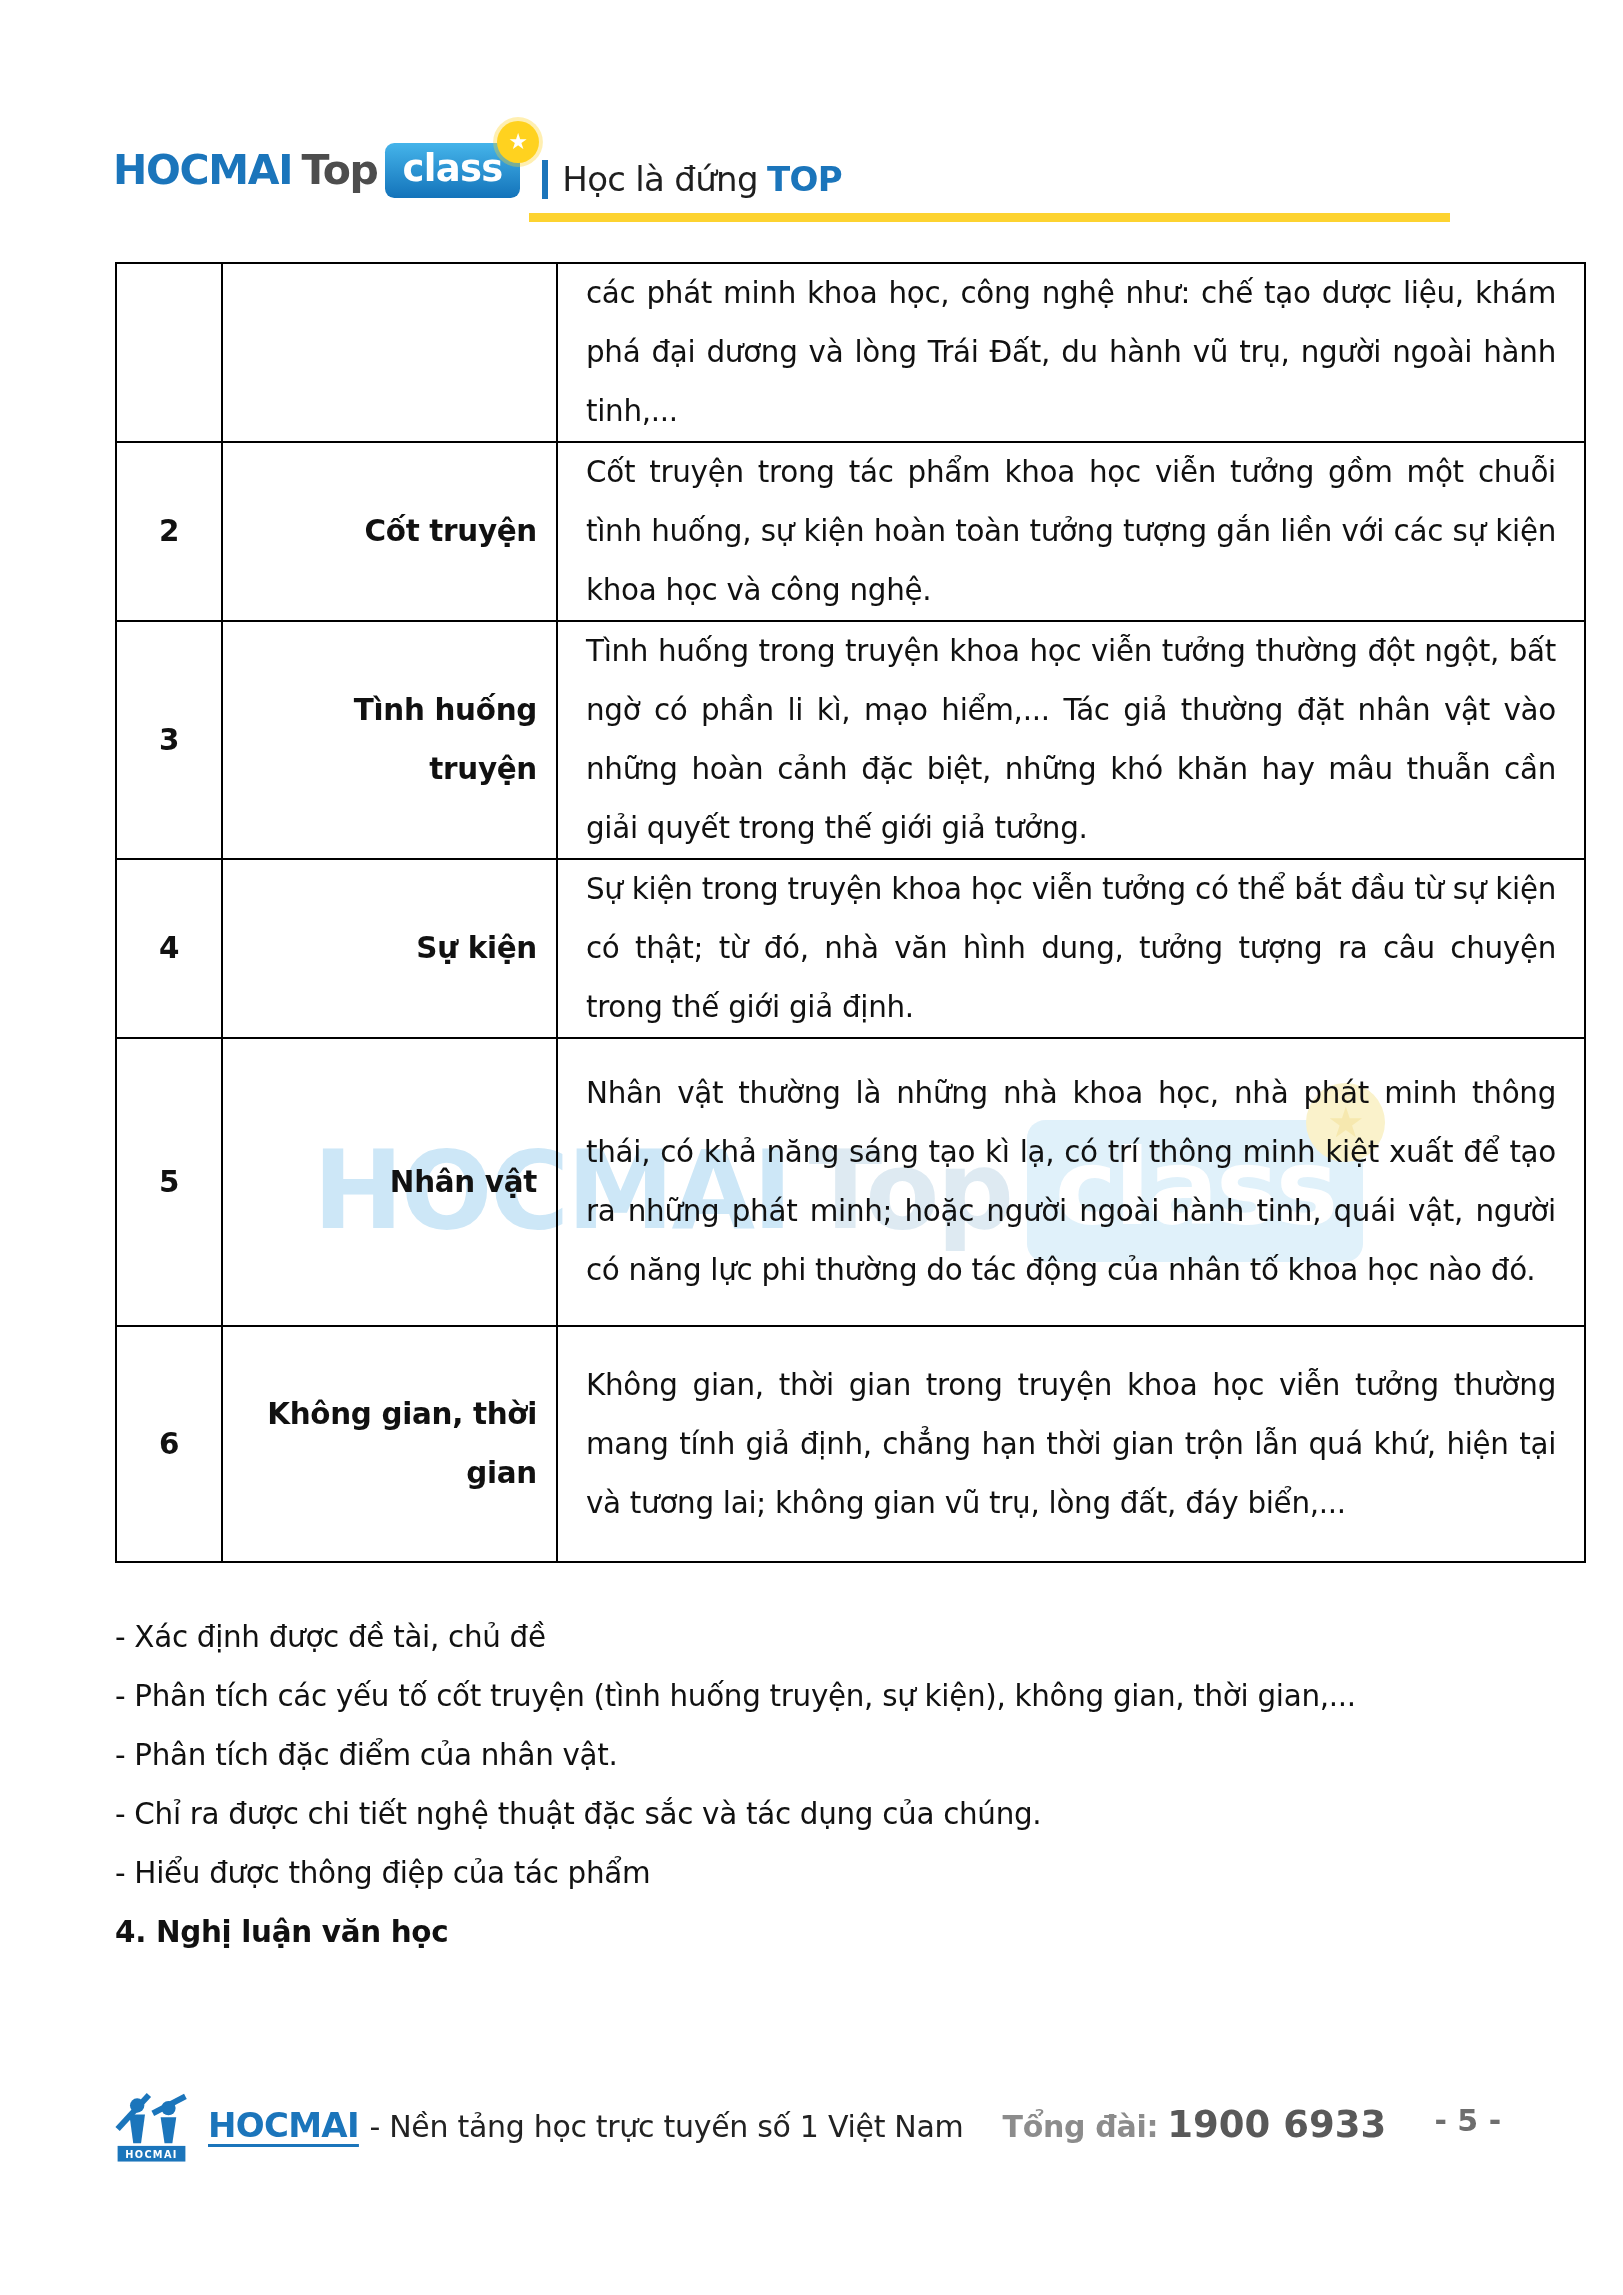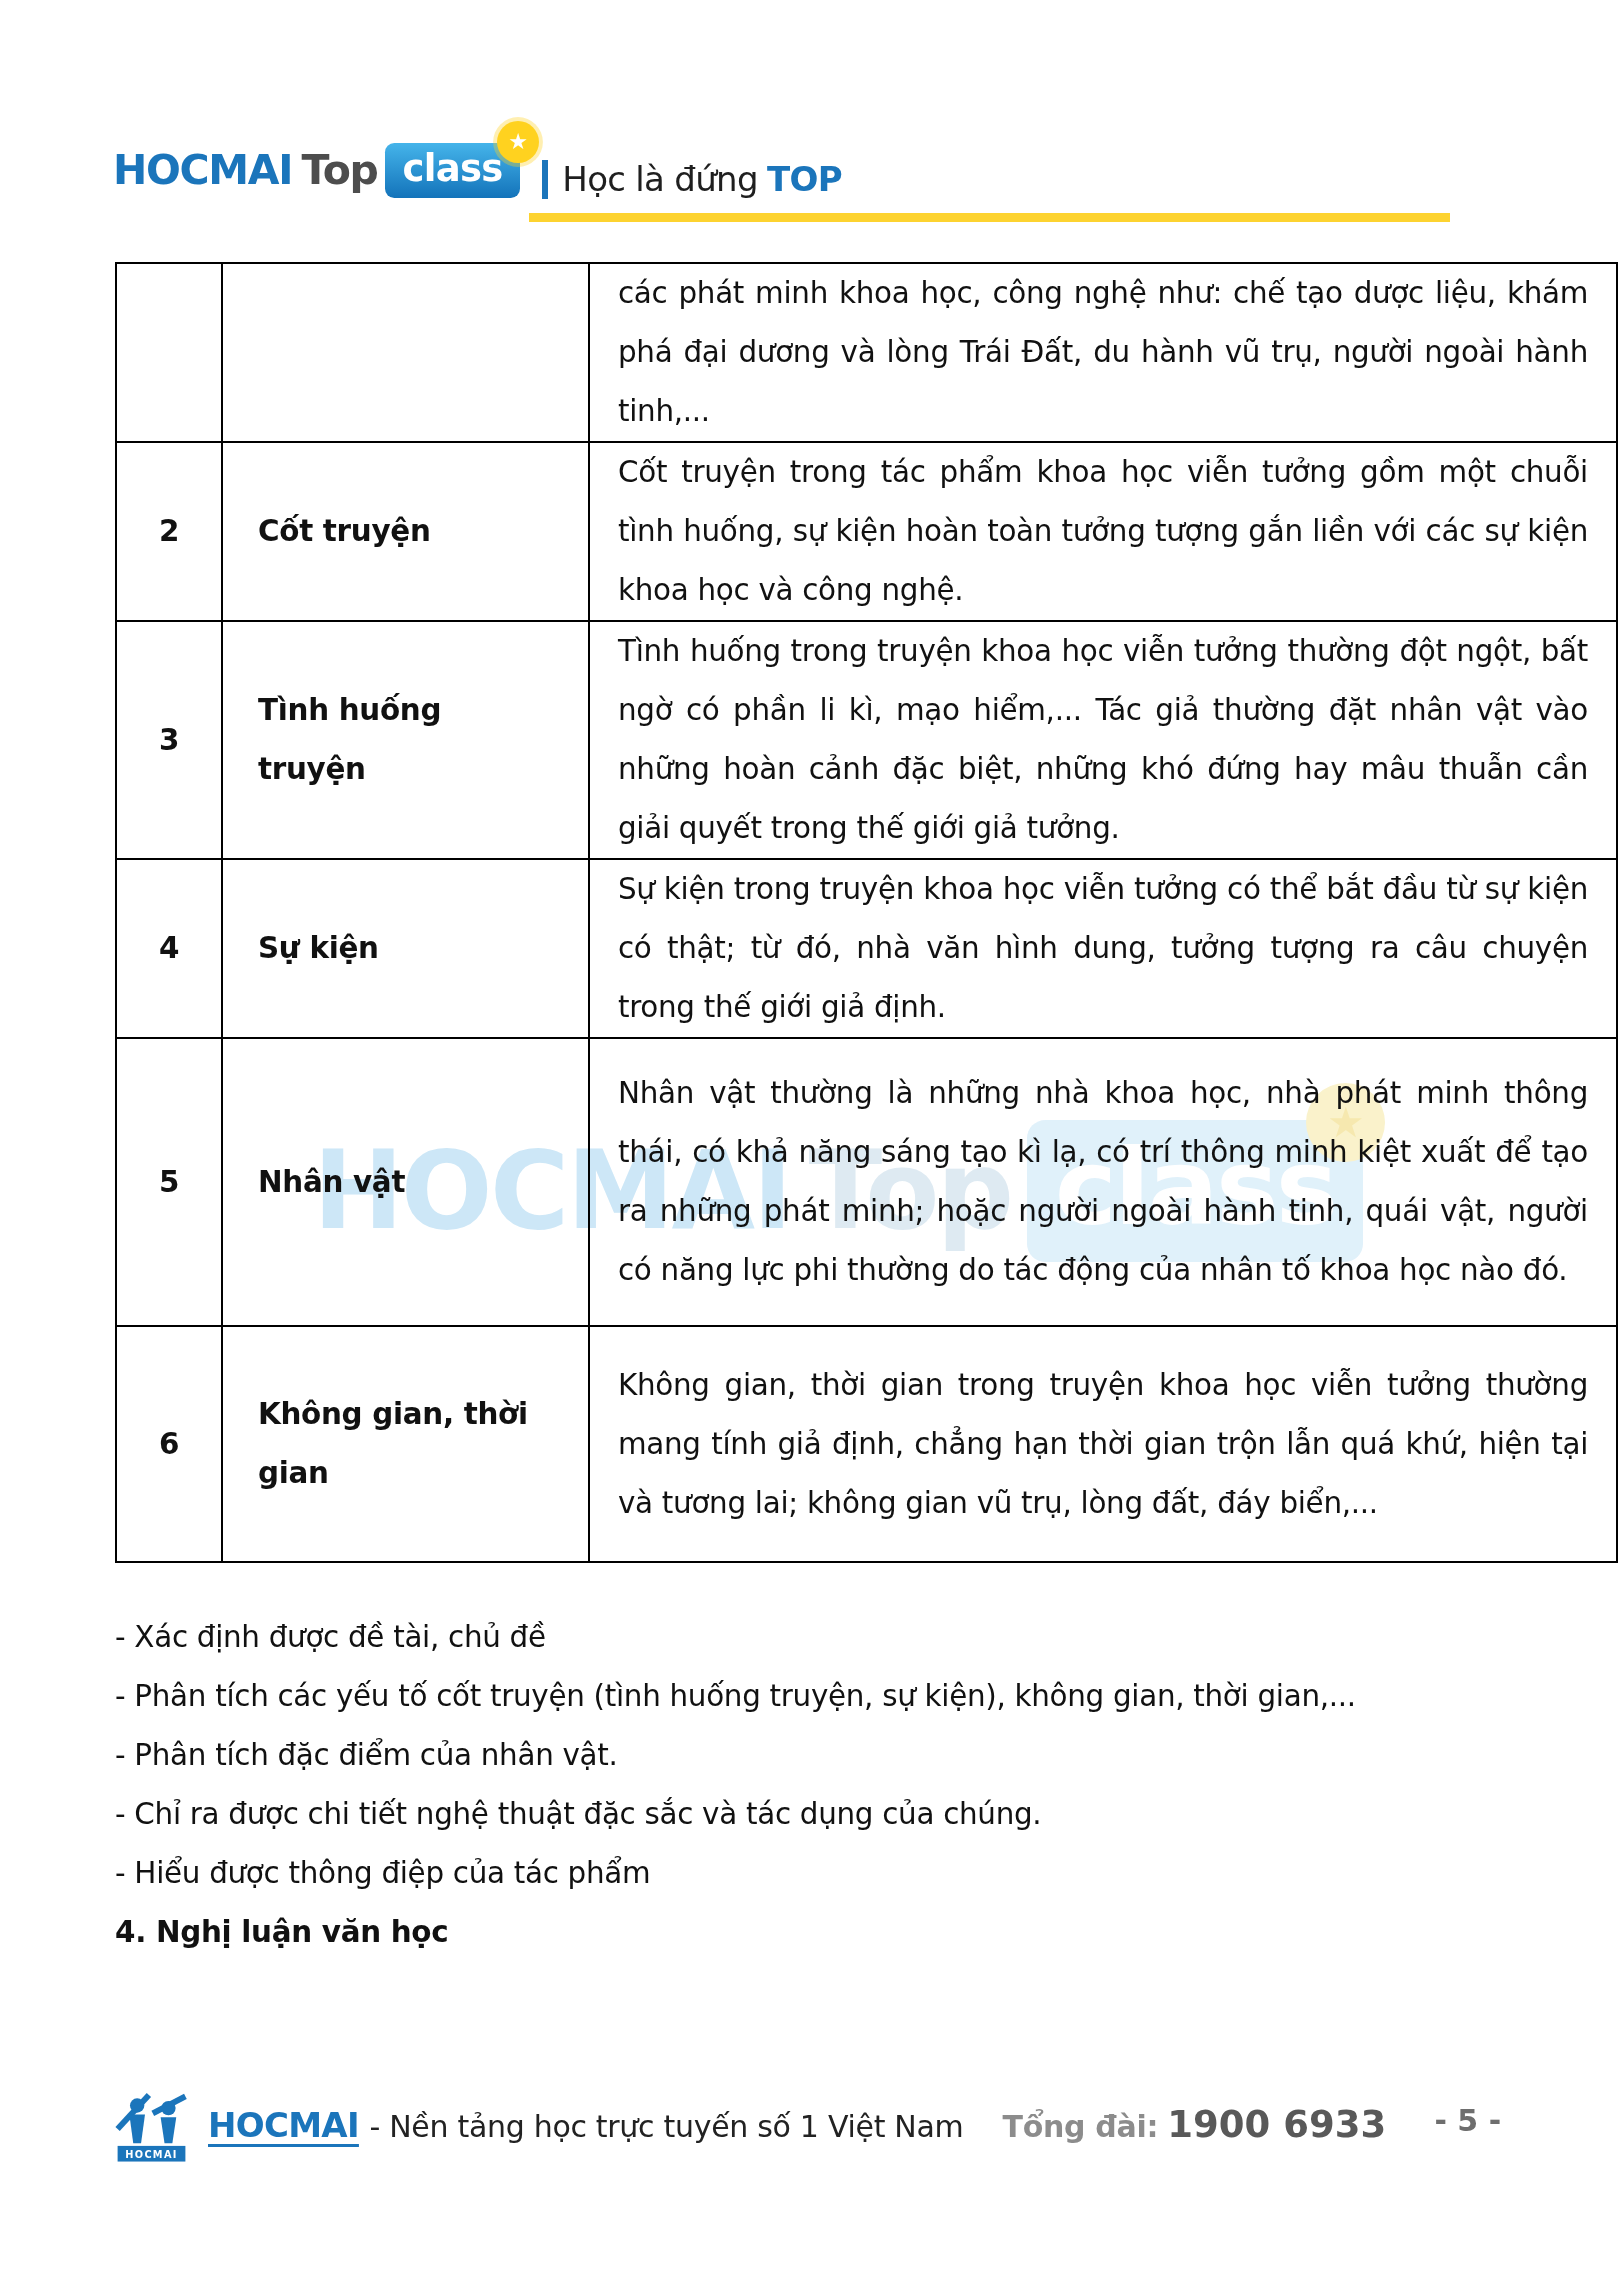--- a/index.html
+++ b/index.html
@@ -30,21 +30,21 @@
   .wm-classbox{position:relative;margin-left:15.7px;background:#d6ecf9;border-radius:18.3px;padding:6.5px 27.5px 13px 27.5px;}
   .wm-class{font-size:105px;font-weight:bold;color:#ffffff;letter-spacing:-2.6px;}
   .wm-badge{position:absolute;right:-22px;top:-37px;width:79px;height:79px;border-radius:50%;background:#f8eeba;
     display:flex;align-items:center;justify-content:center;}
   .wm-badge span{color:#f3e194;font-size:42px;line-height:1;}
   
   table.spec{position:absolute;left:115px;top:262px;border-collapse:collapse;table-layout:fixed;z-index:1;background:transparent;}
   table.spec td{border:2px solid #000;border-top-width:2.6px;border-bottom-width:2.6px;vertical-align:middle;
     font-size:29.4px;line-height:59px;letter-spacing:-0.3px;}
   td.c-num{width:102px;text-align:center;font-weight:bold;font-size:31px;}
-  td.c-term{width:295px;text-align:left;font-weight:bold;padding:0 35px;line-height:52px;}
+  td.c-term{width:295px;text-align:right;font-weight:bold;padding:0 19px;line-height:52px;}
   td.c-desc{width:970px;padding:0 28px;text-align:justify;}
   tr.r0 td{height:173px;} tr.r1 td{height:172px;} tr.r2 td{height:231px;}
   tr.r3 td{height:172px;} tr.r4 td{height:284px;} tr.r5 td{height:232px;}
   
   .section{position:absolute;left:115px;top:1608px;width:1400px;z-index:1;}
   .section p{margin:0;font-size:29.4px;line-height:59px;letter-spacing:-0.3px;color:#111;}
   .sec-head{font-weight:bold;font-style:italic;}
   .sec-head4{font-weight:bold;}
   
   .footer{position:absolute;left:115px;top:2091px;width:1394px;height:79px;z-index:1;}
@@ -98,21 +98,21 @@
       <td class="c-desc">các phát minh khoa học, công nghệ như: chế tạo dược liệu, khám phá đại dương và lòng Trái Đất, du hành vũ trụ, người ngoài hành tinh,...</td>
     </tr>
     <tr class="r1">
       <td class="c-num">2</td>
       <td class="c-term">Cốt truyện</td>
       <td class="c-desc">Cốt truyện trong tác phẩm khoa học viễn tưởng gồm một chuỗi tình huống, sự kiện hoàn toàn tưởng tượng gắn liền với các sự kiện khoa học và công nghệ.</td>
     </tr>
     <tr class="r2">
       <td class="c-num">3</td>
       <td class="c-term">Tình huống truyện</td>
-      <td class="c-desc">Tình huống trong truyện khoa học viễn tưởng thường đột ngột, bất ngờ có phần li kì, mạo hiểm,... Tác giả thường đặt nhân vật vào những hoàn cảnh đặc biệt, những khó đứng hay mâu thuẫn cần giải quyết trong thế giới giả tưởng.</td>
+      <td class="c-desc">Tình huống trong truyện khoa học viễn tưởng thường đột ngột, bất ngờ có phần li kì, mạo hiểm,... Tác giả thường đặt nhân vật vào những hoàn cảnh đặc biệt, những khó khăn hay mâu thuẫn cần giải quyết trong thế giới giả tưởng.</td>
     </tr>
     <tr class="r3">
       <td class="c-num">4</td>
       <td class="c-term">Sự kiện</td>
       <td class="c-desc">Sự kiện trong truyện khoa học viễn tưởng có thể bắt đầu từ sự kiện có thật; từ đó, nhà văn hình dung, tưởng tượng ra câu chuyện trong thế giới giả định.</td>
     </tr>
     <tr class="r4">
       <td class="c-num">5</td>
       <td class="c-term">Nhân vật</td>
       <td class="c-desc">Nhân vật thường là những nhà khoa học, nhà phát minh thông thái, có khả năng sáng tạo kì lạ, có trí thông minh kiệt xuất để tạo ra những phát minh; hoặc người ngoài hành tinh, quái vật, người có năng lực phi thường do tác động của nhân tố khoa học nào đó.</td>

